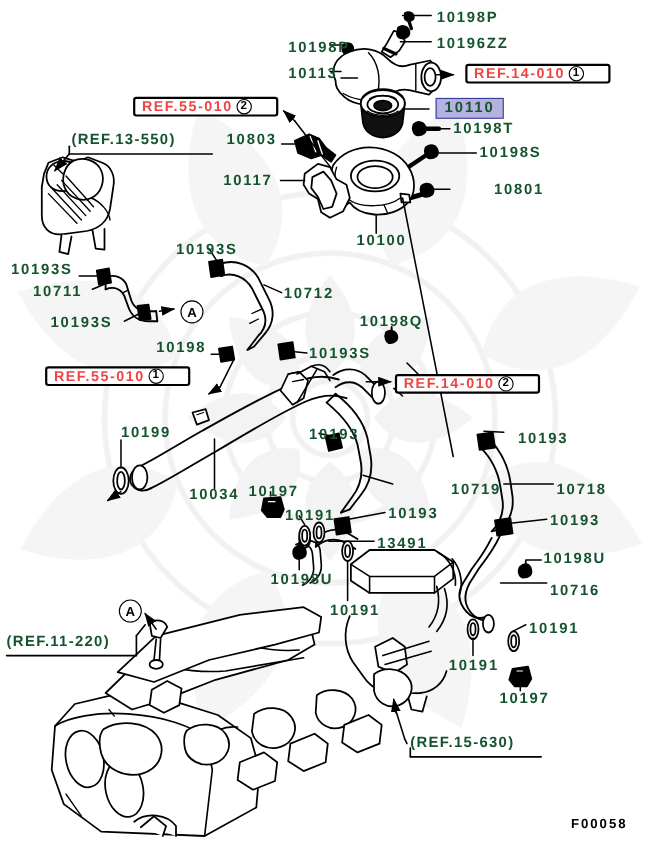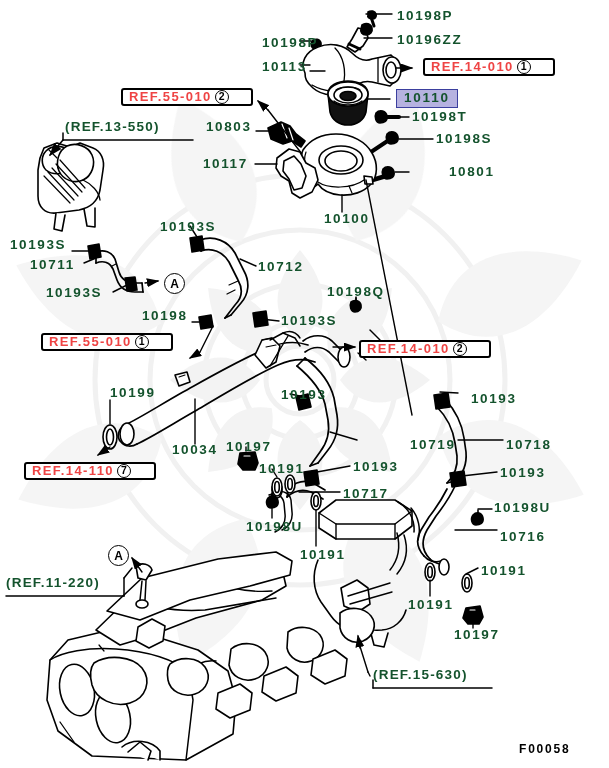--- a/index.html
+++ b/index.html
@@ -568,21 +568,21 @@
     <div class="lbl" style="left:82px;top:386px;margin-left:28px;">10199</div>
     <div class="lbl" style="left:281px;top:388px;">10193</div>
     <div class="lbl" style="left:471px;top:392px;">10193</div>
     <div class="lbl" style="left:172px;top:443px;">10034</div>
     <div class="lbl" style="left:226px;top:440px;">10197</div>
     <div class="lbl" style="left:259px;top:462px;">10191</div>
     <div class="lbl" style="left:365px;top:438px;margin-left:45px;">10719</div>
     <div class="lbl" style="left:506px;top:438px;">10718</div>
     <div class="lbl" style="left:353px;top:460px;">10193</div>
     <div class="lbl" style="left:500px;top:466px;">10193</div>
-    <div class="lbl" style="left:343px;top:487px;">10717</div>
+    <div class="lbl" style="left:343px;top:487px;">13491</div>
     <div class="lbl" style="left:246px;top:520px;">10198U</div>
     <div class="lbl" style="left:494px;top:501px;">10198U</div>
     <div class="lbl" style="left:300px;top:548px;">10191</div>
     <div class="lbl" style="left:500px;top:530px;">10716</div>
     <div class="lbl" style="left:481px;top:564px;">10191</div>
     <div class="lbl" style="left:408px;top:598px;">10191</div>
     <div class="lbl" style="left:454px;top:628px;">10197</div>
 
     <div class="hl" style="left:396px;top:89px;">10110</div>
 
@@ -595,24 +595,20 @@
       <span class="rnum">2</span>
     </div>
     <div class="refbox" style="left:41px;top:333px;width:132px;">
       <span class="rtext">REF.55-010</span>
       <span class="rnum">1</span>
     </div>
     <div class="refbox" style="left:359px;top:340px;width:132px;">
       <span class="rtext">REF.14-010</span>
       <span class="rnum">2</span>
     </div>
-    <div class="refbox" style="left:24px;top:462px;width:132px;">
-      <span class="rtext">REF.14-110</span>
-      <span class="rnum">7</span>
-    </div>
 
     <div class="lbl paren" style="left:65px;top:120px;">(REF.13-550)</div>
     <div class="lbl paren" style="left:6px;top:576px;">(REF.11-220)</div>
     <div class="lbl paren" style="left:373px;top:668px;">(REF.15-630)</div>
 
     <div class="circA" style="left:164px;top:273px;">A</div>
     <div class="circA" style="left:108px;top:545px;">A</div>
 
     <div class="footer" style="left:499px;top:742px;padding-left:20px;">F00058</div>
   </div>

